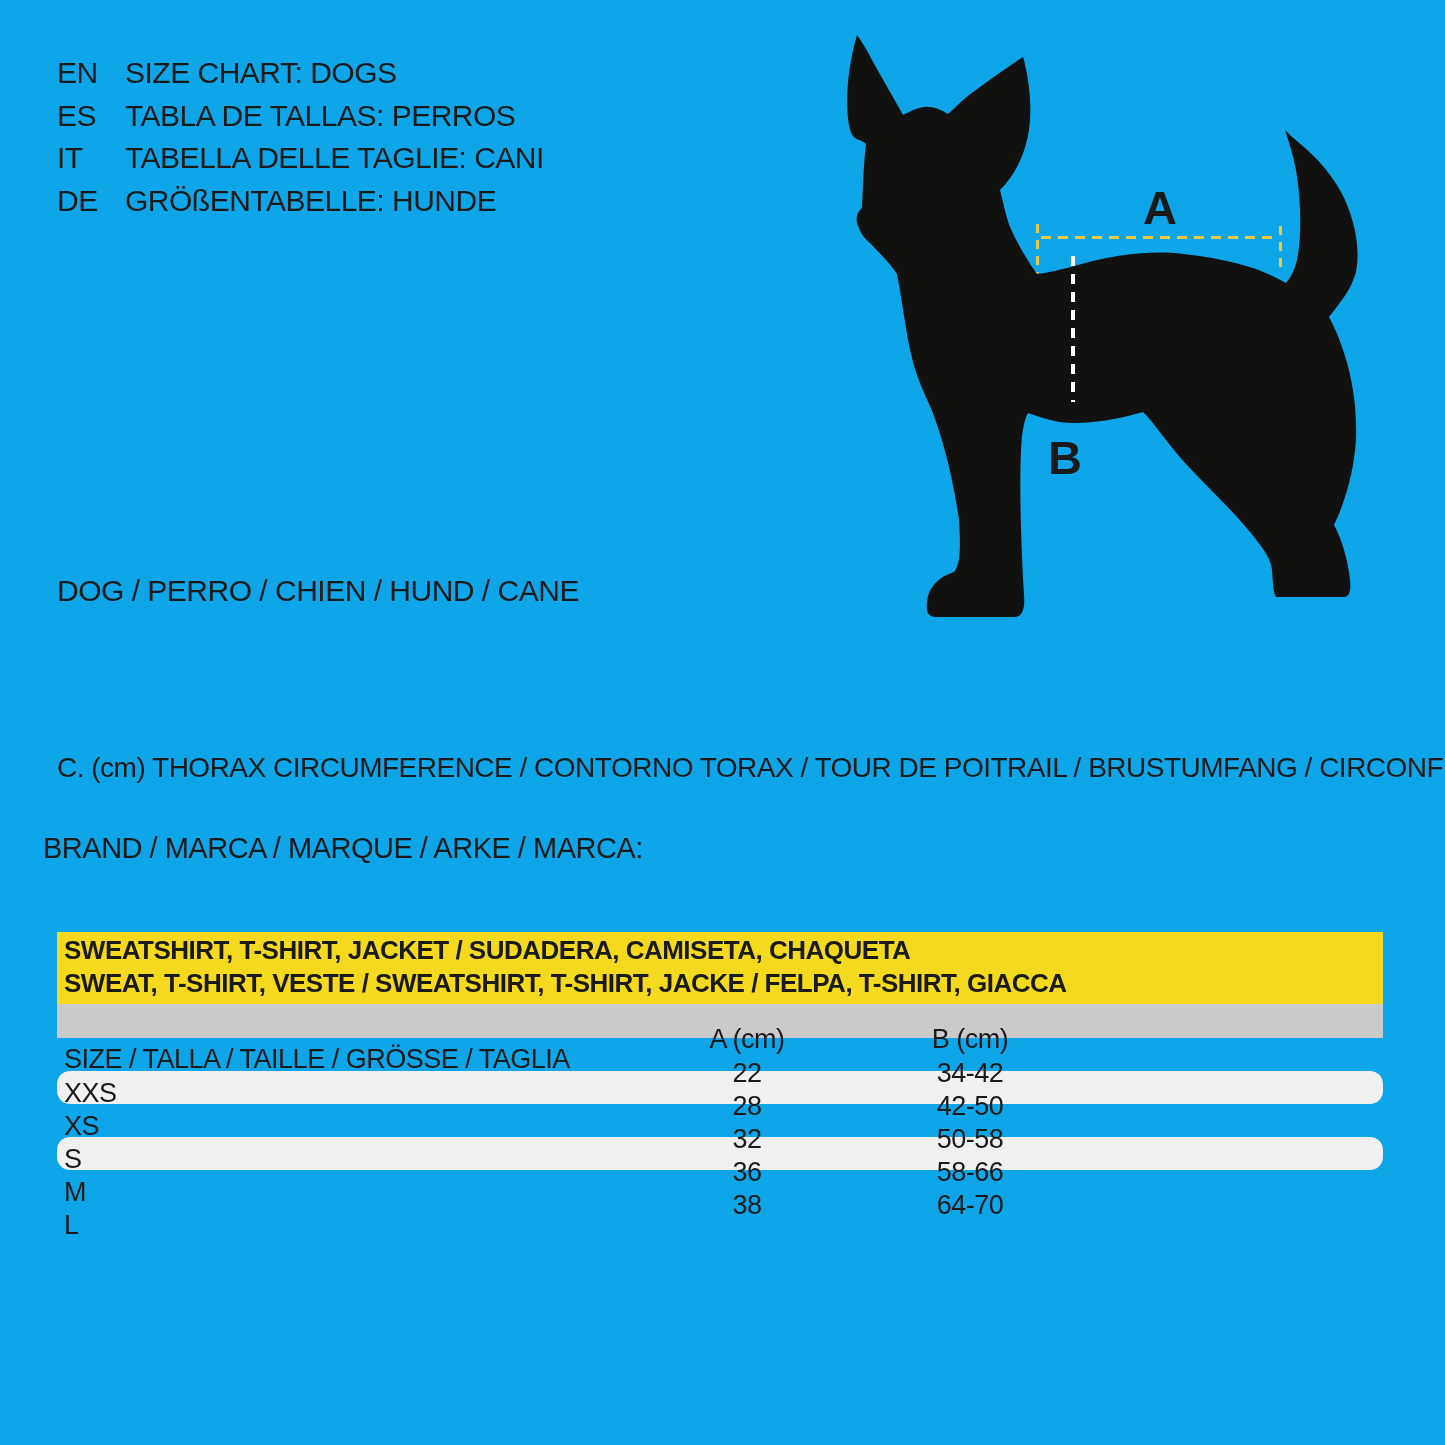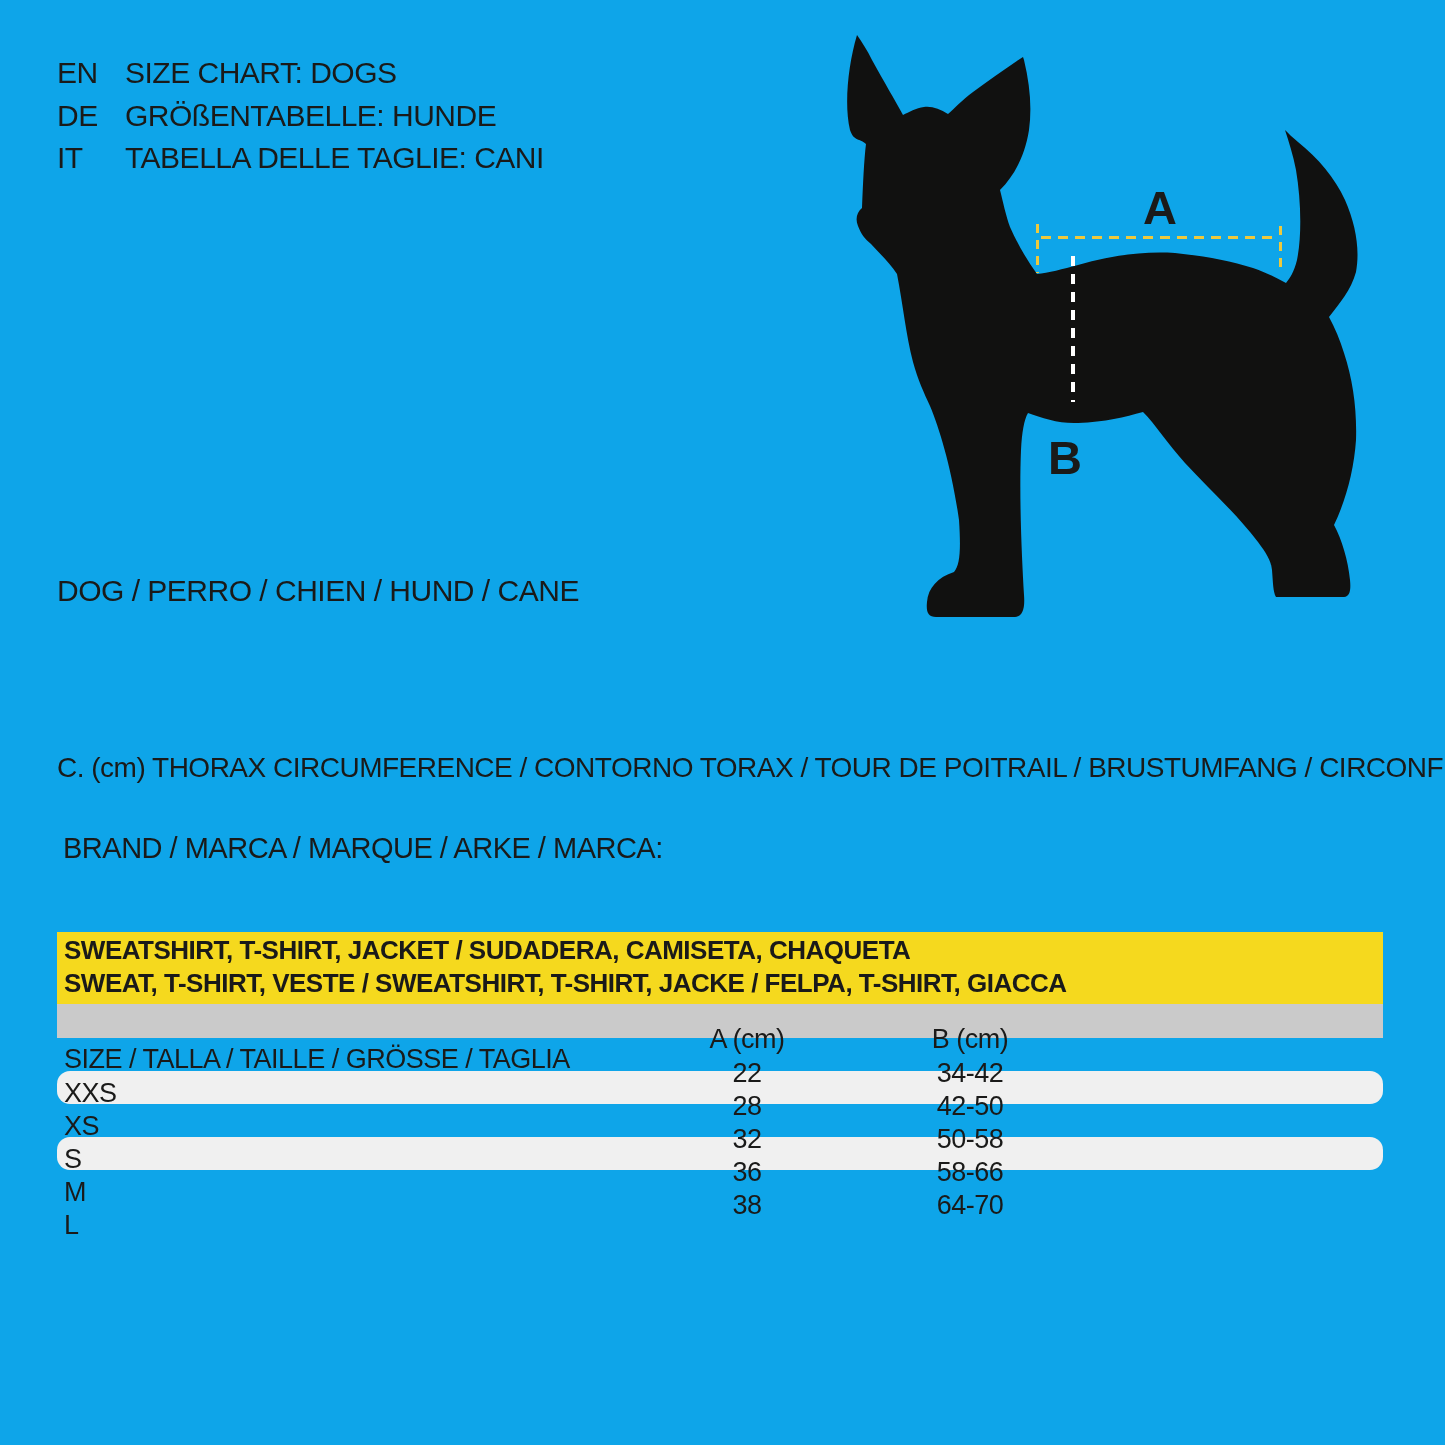--- a/index.html
+++ b/index.html
@@ -34,21 +34,21 @@
     background:repeating-linear-gradient(180deg,var(--white) 0 10px,transparent 10px 18px);}
   .dim-label{position:absolute;width:60px;text-align:center;font-weight:700;font-size:47px;letter-spacing:0;}
   .label-a{left:1130px;top:180px;}
   .label-b{left:1035px;top:430px;}
   
   .caption{position:absolute;left:57px;font-size:30px;white-space:nowrap;}
   .dog-caption{top:574px;}
   .measure-line{position:absolute;left:57px;font-size:28px;white-space:nowrap;}
   .measure-a{top:703px;}
   .measure-c{top:752px;}
-  .brand-line{position:absolute;left:63px;top:832px;font-size:29px;white-space:nowrap;}
+  .brand-line{position:absolute;left:43px;top:832px;font-size:29px;white-space:nowrap;}
   
   .size-table{position:absolute;left:57px;top:932px;width:1326px;}
   .band{background:var(--band-yellow);height:70px;padding:2px 0 0 7px;
         font-weight:700;font-size:26px;line-height:33px;}
   .band div{white-space:nowrap;}
   .trow{display:grid;grid-template-columns:580px 220px 226px 1fr;align-items:center;
         height:33px;font-size:27px;}
   .thead{height:34px;background:var(--header-gray);}
   .trow .c1{padding-left:7px;white-space:nowrap;margin-top:40px;}
   .trow .c2,.trow .c3{text-align:center;}
@@ -58,26 +58,30 @@
 <body>
 
 <div id="stage">
 
   <div class="lang-block">
     <div class="lang-row">
       <span class="lang-code">EN</span>
       <span>SIZE CHART: DOGS</span>
     </div>
     <div class="lang-row">
-      <span class="lang-code">DE</span>
-      <span>GRÖßENTABELLE: HUNDE</span>
+      <span class="lang-code">ES</span>
+      <span>TABLA DE TALLAS: PERROS</span>
     </div>
     <div class="lang-row">
       <span class="lang-code">IT</span>
       <span>TABELLA DELLE TAGLIE: CANI</span>
+    </div>
+    <div class="lang-row">
+      <span class="lang-code">DE</span>
+      <span>GRÖßENTABELLE: HUNDE</span>
     </div>
   </div>
 
   <svg class="dog-svg" viewBox="0 0 620 620" aria-hidden="true">
     <path fill="#111110" d="
       M47 15
       C38 45 34 85 40 110
       C44 122 50 118 56 124
       C54 140 53 164 52 188
       C47 192 45 199 48 206

